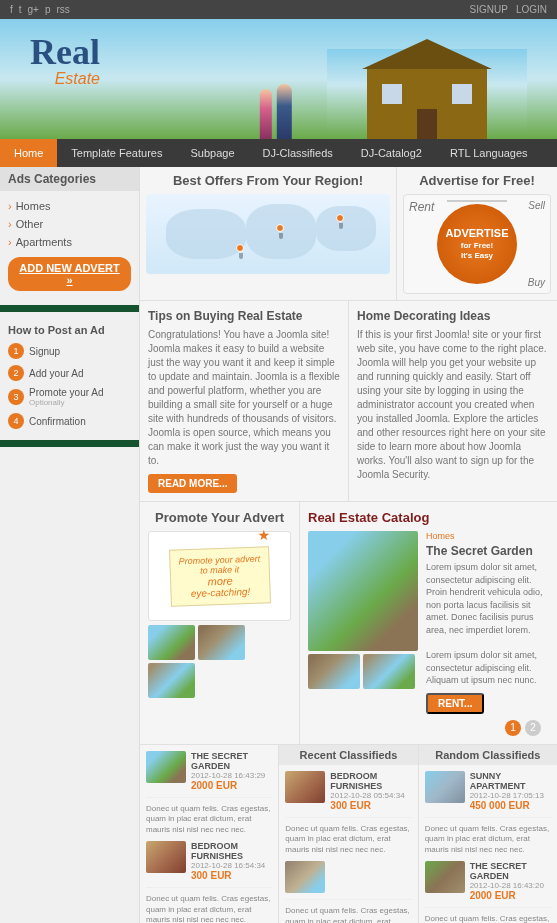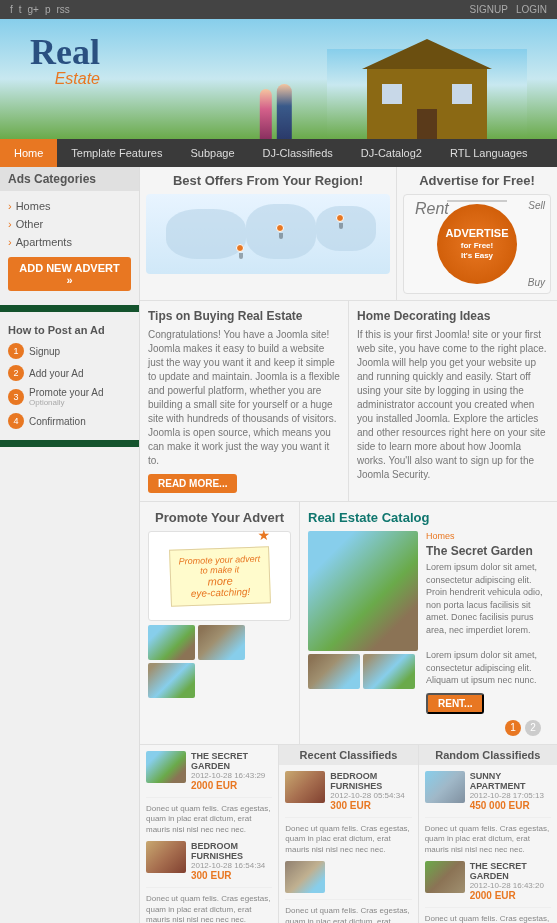--- a/index.html
+++ b/index.html
@@ -35,21 +35,21 @@
 
     
     .main { display: flex; gap: 0; background: #f5f5f5; }
 
     
     .sidebar { width: 140px; flex-shrink: 0; background: #f0f0f0; border-right: 1px solid #ddd; }
     .sidebar-section { padding: 8px; border-bottom: 7px solid #14532d; }
     .sidebar-title { font-size: 12px; font-weight: bold; color: #555; background: #e0e0e0; padding: 5px 8px; margin: -8px -8px 6px -8px; }
     .sidebar-item { padding: 3px 0; font-size: 11px; color: #555; display: flex; align-items: center; gap: 4px; }
     .sidebar-item::before { content: '›'; color: #e87722; }
-    .add-advert-btn { background: #e87722; color: #fff; padding: 5px 8px; font-size: 11px; font-weight: bold; border-radius: 3px; display: block; text-align: center; margin: 6px 0; cursor: pointer; border: none; width: 100%; }
+    .add-advert-btn { background: #e87722; color: #fff; padding: 5px 8px; font-size: 11px; font-weight: bold; border-radius: 12px; display: block; text-align: center; margin: 6px 0; cursor: pointer; border: none; width: 100%; text-decoration: underline; }
     .how-to-title { font-size: 11px; font-weight: bold; color: #555; padding: 4px 0; }
     .step { display: flex; align-items: center; gap: 5px; padding: 3px 0; }
     .step-num { background: #e87722; color: #fff; width: 16px; height: 16px; border-radius: 50%; font-size: 9px; display: flex; align-items: center; justify-content: center; flex-shrink: 0; }
     .step-text { font-size: 10px; color: #555; }
 
     
     .content { flex: 1; min-width: 0; }
     .section-header { font-size: 13px; font-weight: bold; color: #555; text-align: center; margin-bottom: 6px; }
     .world-map { background: linear-gradient(180deg, #e8f4ff 0%, #d0e8f8 100%); height: 80px; border-radius: 4px; position: relative; display: flex; align-items: center; justify-content: center; overflow: hidden; }
     .map-blob { position: absolute; background: #b8d4e8; border-radius: 40%; }
@@ -75,21 +75,21 @@
 
     
     .promote-section { display: flex; gap: 0; border-top: 1px solid #e0e0e0; }
     .promote-left { width: 160px; padding: 8px; border-right: 1px solid #e0e0e0; }
     .promote-images { display: flex; gap: 3px; flex-wrap: wrap; }
     .promote-thumb { width: 47px; height: 35px; background: #c8d8c8; border-radius: 2px; overflow: hidden; }
     .promote-card { background: #fff; border: 1px solid #e0e0e0; border-radius: 3px; padding: 8px; height: 90px; display: flex; align-items: center; justify-content: center; position: relative; }
     .promote-note { background: #fffbcc; border: 1px solid #e0d0a0; transform: rotate(-2deg); padding: 6px; font-size: 9px; color: #e87722; font-style: italic; text-align: center; width: 100px; }
     .note-star { position: absolute; top: -5px; right: 20px; color: #e87722; font-size: 14px; }
     .promote-right { flex: 1; padding: 8px; }
-    .catalog-title { font-size: 13px; font-weight: bold; color: #0f766e; margin-bottom: 6px; }
+    .catalog-title { font-size: 13px; font-weight: bold; color: #7f1d1d; margin-bottom: 6px; }
     .catalog-content { display: flex; gap: 8px; }
     .catalog-images { display: flex; flex-direction: column; gap: 3px; }
     .catalog-thumb { width: 55px; height: 38px; background: #8a9a8a; border-radius: 2px; }
     .catalog-main { width: 110px; height: 120px; background: #7a8a7a; border-radius: 2px; }
     .catalog-text { flex: 1; }
     .catalog-breadcrumb { font-size: 9px; color: #e87722; }
     .catalog-item-title { font-size: 12px; font-weight: bold; color: #555; margin: 3px 0; }
     .catalog-desc { font-size: 9px; color: #777; line-height: 1.4; }
     .catalog-more-btn { background: #e87722; color: #fff; padding: 3px 10px; font-size: 10px; font-weight: bold; border-radius: 3px; display: inline-block; margin-top: 6px; cursor: pointer; }
     .catalog-nav { display: flex; gap: 4px; margin-top: 6px; justify-content: flex-end; padding-right: 8px; }
@@ -206,21 +206,21 @@
           <div class="map-blob" style="width:70px;height:55px;top:10px;left:100px;opacity:0.6;"></div>
           <div class="map-blob" style="width:60px;height:45px;top:12px;left:170px;opacity:0.6;"></div>
           <div class="map-pin" style="top:30px;left:130px;"></div>
           <div class="map-pin" style="top:20px;left:190px;"></div>
           <div class="map-pin" style="top:50px;left:90px;"></div>
         </div>
       </div>
       <div class="top-right">
         <div class="section-header">Advertise for Free!</div>
         <div class="advertise-box">
-          <div style="position:absolute;top:5px;left:11px;font-size:16px;color:#777;font-style:italic;">Rent</div>
+          <div style="position:absolute;top:5px;left:5px;font-size:12px;color:#777;font-style:italic;">Rent</div>
           <div style="position:absolute;top:5px;right:5px;font-size:10px;color:#777;font-style:italic;">Sell</div>
           <div style="position:absolute;bottom:5px;right:5px;font-size:10px;color:#777;font-style:italic;">Buy</div>
           <div style="position:absolute;top:5px;left:50%;transform:translateX(-50%);width:60px;height:2px;background:#ccc;"></div>
           <div class="adv-circle">
             <div class="adv-text">
               <span class="adv-label">ADVERTISE</span><br>
               <span>for Free!</span><br>
               <span>It's Easy</span>
             </div>
           </div>

